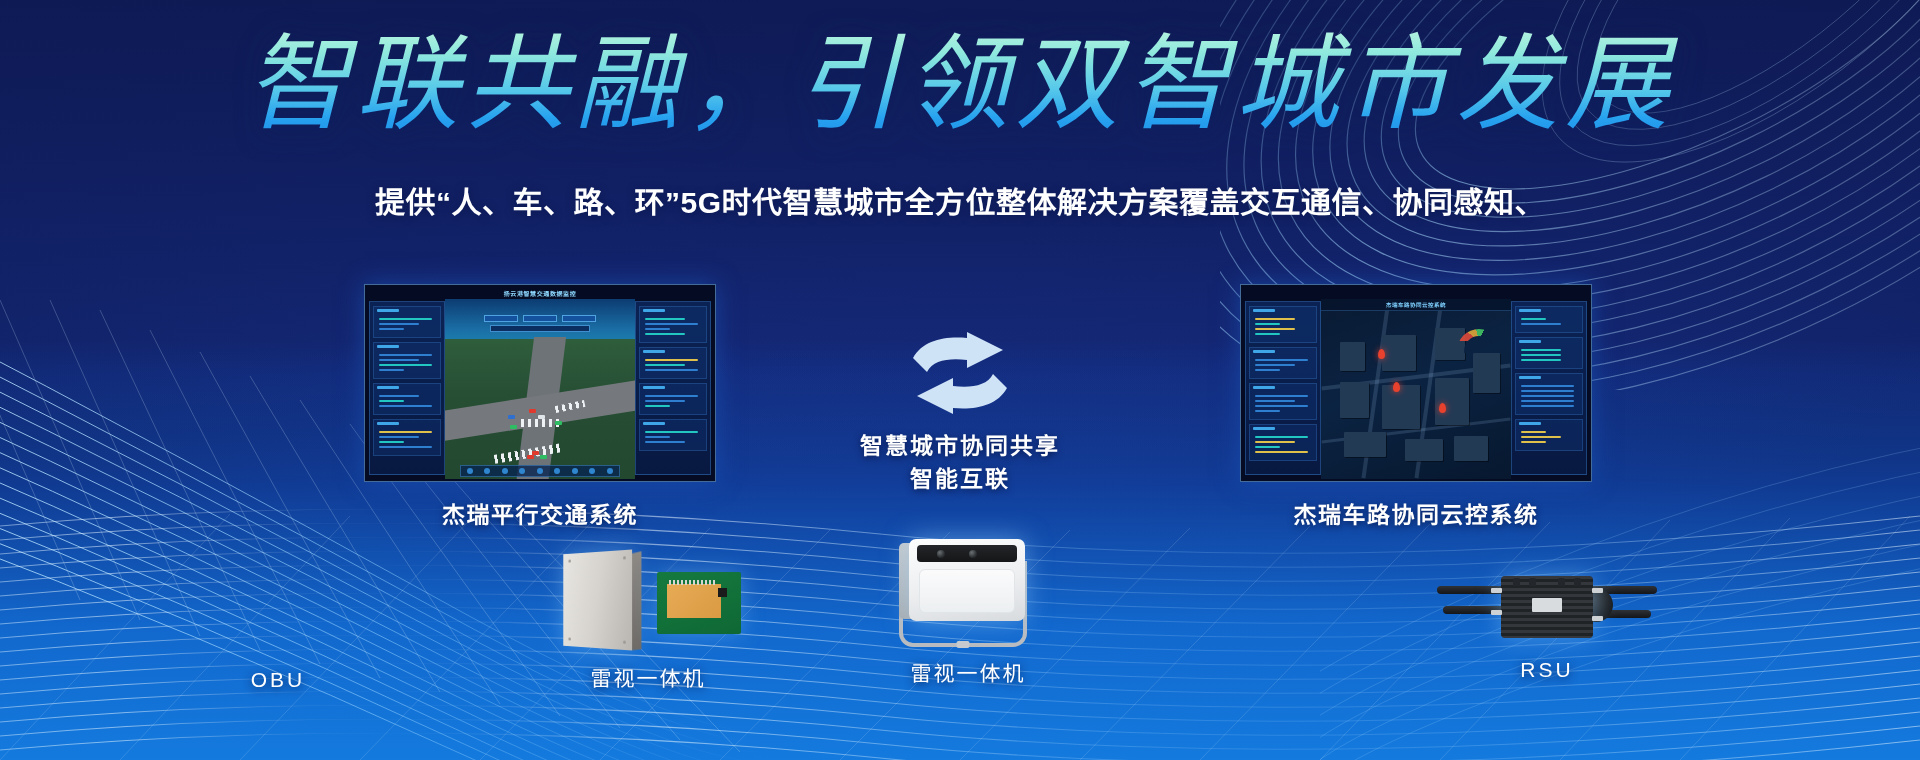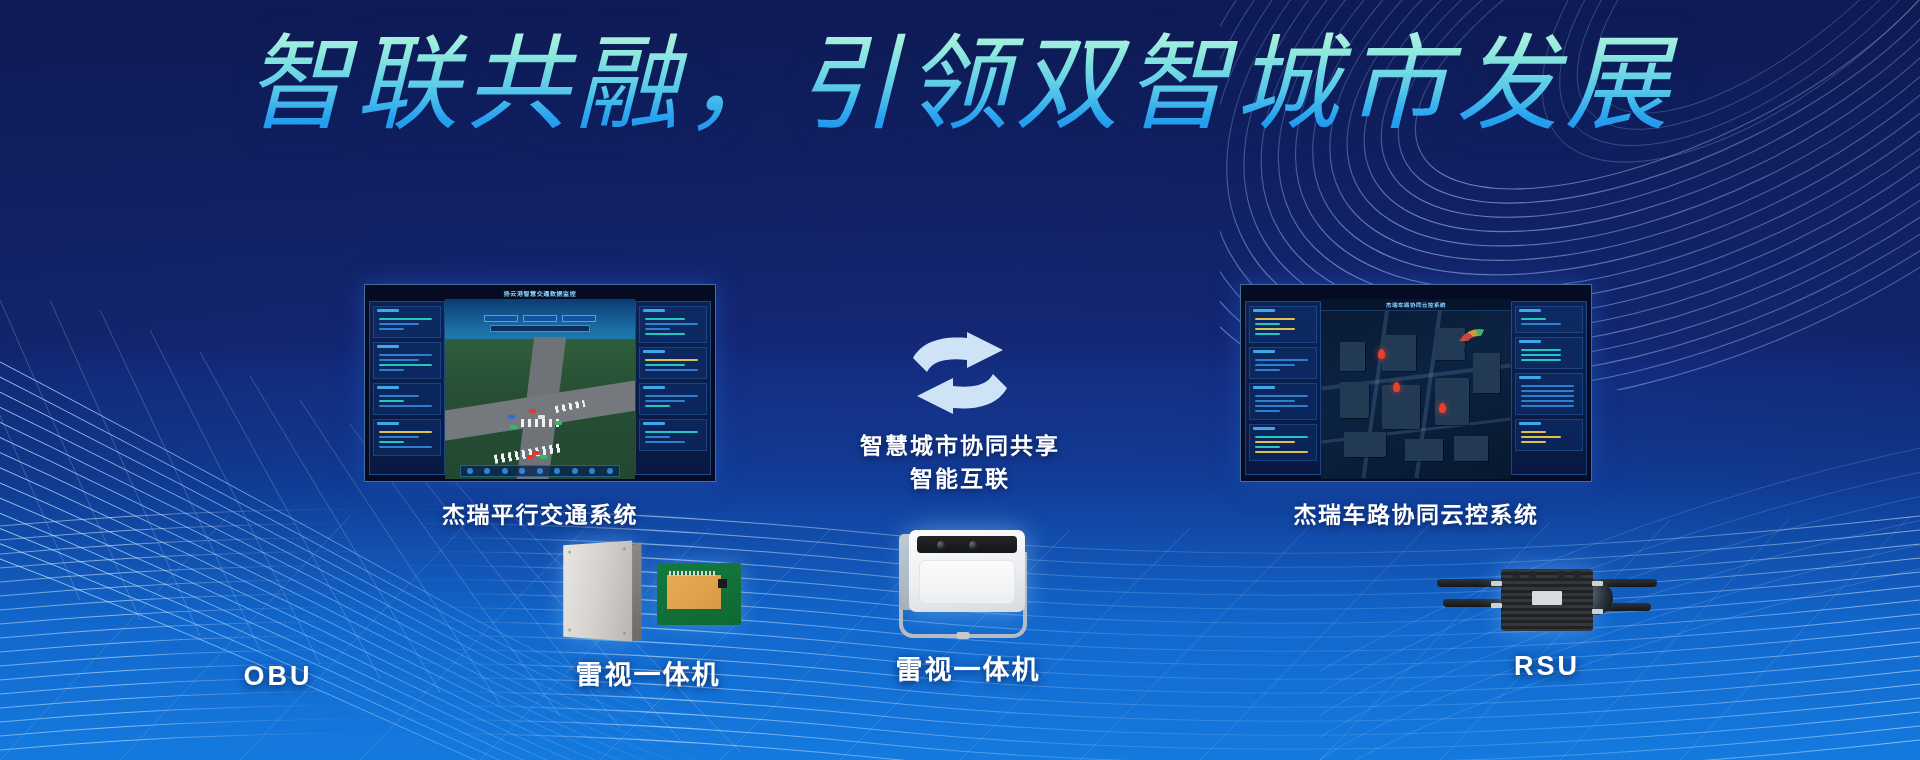--- a/index.html
+++ b/index.html
@@ -206,21 +206,21 @@
   .center-text {
     color: #ffffff; font-size: 23px; font-weight: 700; line-height: 1.42;
     letter-spacing: 2px; text-shadow: 0 2px 7px rgba(5,15,55,.7);
   }
   .center-text .line { display: block; }
 
   
   .products { position: absolute; left: 0; bottom: 0; width: 100%; height: 280px; }
   .product { position: absolute; text-align: center; }
   .product .label {
-    color: #ffffff; font-weight: 700; font-size: 27px; letter-spacing: 3px;
+    color: #ffffff; font-weight: 400; font-size: 21px; letter-spacing: 3px;
     text-shadow: 0 2px 8px rgba(5,25,80,.85); white-space: nowrap;
   }
   .product .label.cn { letter-spacing: 2px; }
   .prod-art { position: relative; margin: 0 auto 8px; }
 
   .p-obu   { left: 178px;  bottom: 68px; width: 200px; }
   .p-radar { left: 548px;  bottom: 68px; width: 200px; }
   .p-cam   { left: 868px;  bottom: 73px; width: 200px; }
   .p-mec   { left: 1148px; bottom: 68px; width: 200px; }
   .p-rsu   { left: 1432px; bottom: 78px; width: 230px; }
@@ -512,20 +512,21 @@
         <path d="M640 82 Q 392 132 158 230 T -22 354"></path>
         <path d="M640 106 Q 396 156 164 250 T -16 372"></path>
         <path d="M640 130 Q 400 180 170 270 T -10 390"></path>
       </g>
     </svg>
   </div>
 
   <h1 class="headline">智联共融，引领双智城市发展</h1>
 
   <div class="subtitle">
+    <span class="line">提供“人、车、路、环”5G时代智慧城市全方位整体解决方案覆盖交互通信、协同感知、</span>
   </div>
 
   <div class="panel panel-left">
     <div class="screenshot">
 
       <div class="inter">
         <div class="sky"></div>
         <div class="ground"></div>
         <div class="road-v"></div>
         <div class="road-h"></div>

